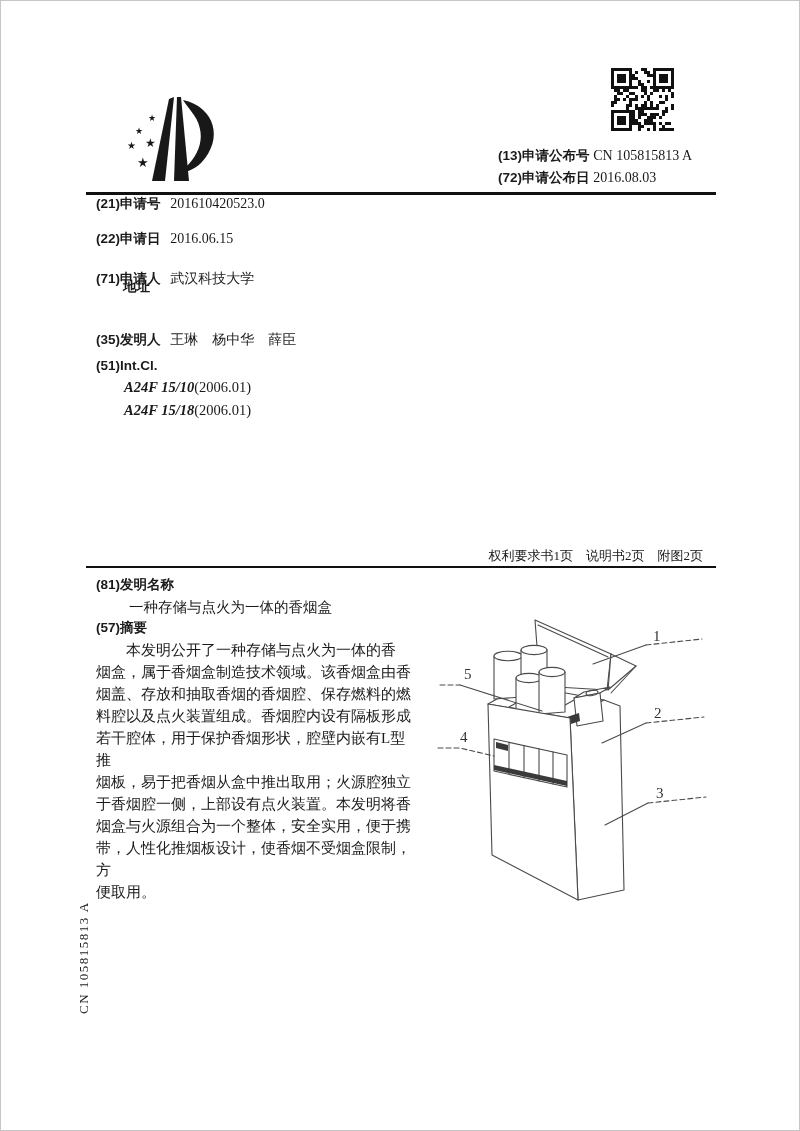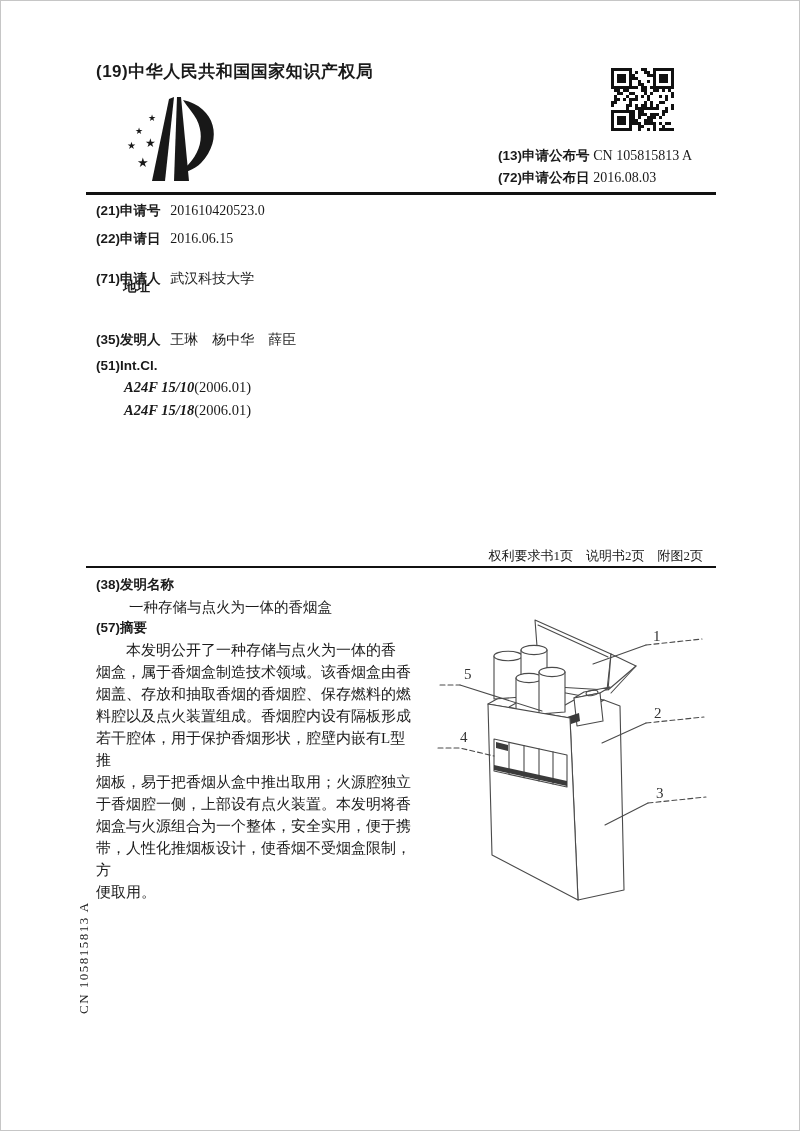--- a/index.html
+++ b/index.html
@@ -17,21 +17,21 @@
   .pub-line{left:497px;font-size:13.5px;white-space:nowrap;}
   .pub-1{top:146px;}
   .pub-2{top:168px;}
   .lbl{font-weight:700;}
   .pub-line .val{font-family:"Liberation Serif","DejaVu Serif",serif;font-size:14px;}
   .rule{left:85px;width:630px;background:#111;}
   .rule-1{top:191px;height:2.5px;}
   .rule-2{top:565px;height:2px;}
   .f-row{left:95px;font-size:13.5px;white-space:nowrap;}
   .f-row .val{font-family:"Liberation Serif","DejaVu Serif",serif;font-size:14px;font-weight:400;margin-left:6px;}
-  .r21{top:201px;} .r22{top:229px;} .r71{top:269px;}
+  .r21{top:194px;} .r22{top:229px;} .r71{top:269px;}
   .raddr{top:277px;left:122px;display:flex;}
   .raddr .val{width:260px;white-space:pre-line;line-height:21px;margin-left:8px;}
   .r72{top:330px;} .r51{top:357px;}
   .ipc{left:123px;font-size:14.5px;font-family:"Liberation Serif","DejaVu Serif",serif;}
   .ipc .code{font-style:italic;font-weight:700;}
   .ipc1{top:378px;} .ipc2{top:401px;}
   .pages-info{left:440px;top:546px;width:262px;text-align:right;font-size:13px;
     font-family:"Liberation Serif","DejaVu Serif",serif;}
   .s54{left:95px;top:575px;font-size:13.5px;font-weight:700;}
   .inv-title{left:128px;top:597px;font-size:14.5px;font-family:"Liberation Serif","DejaVu Serif",serif;}
@@ -44,21 +44,20 @@
     white-space:nowrap;color:#222;}
   svg text{font-family:"Liberation Serif","DejaVu Serif",serif;}
 </style>
 </head>
 <body>
 
 <div class="page">
 
   <div class="abs side-code">CN 105815813 A</div>
 
-  <div class="abs office">(19)中华人民共和国国家知识产权局</div>
 
   <svg class="abs logo" width="118" height="98" viewBox="0 0 118 98">
     <g fill="#181818" stroke="none">
       <polygon points="48,8 53,6 44,90 31,90"></polygon>
       <polygon points="56,6 60,6 68,90 53,90"></polygon>
       <path d="M62,9 C94,16 103,48 80,72 C73,79 63,82 56,83 C80,67 88,42 70,20 C67,16 64,12 62,9 Z"></path>
       <text x="27" y="30" font-size="9" font-family="DejaVu Sans,sans-serif">★</text>
       <text x="14" y="43" font-size="9" font-family="DejaVu Sans,sans-serif">★</text>
       <text x="6" y="58" font-size="10" font-family="DejaVu Sans,sans-serif">★</text>
       <text x="24" y="56" font-size="12" font-family="DejaVu Sans,sans-serif">★</text>
@@ -331,21 +330,21 @@
     <span class="code">A24F 15/10</span><span>(2006.01)</span>
   </div>
   <div class="abs ipc ipc2">
     <span class="code">A24F 15/18</span><span>(2006.01)</span>
   </div>
 
   <div class="abs pages-info">权利要求书1页　说明书2页　附图2页</div>
 
   <div class="abs rule rule-2"></div>
 
-  <div class="abs s54">(38)发明名称</div>
+  <div class="abs s54">(81)发明名称</div>
   <div class="abs inv-title">一种存储与点火为一体的香烟盒</div>
   <div class="abs s57">(57)摘要</div>
   <div class="abs abstract">本发明公开了一种存储与点火为一体的香
 烟盒，属于香烟盒制造技术领域。该香烟盒由香
 烟盖、存放和抽取香烟的香烟腔、保存燃料的燃
 料腔以及点火装置组成。香烟腔内设有隔板形成
 若干腔体，用于保护香烟形状，腔壁内嵌有L型推
 烟板，易于把香烟从盒中推出取用；火源腔独立
 于香烟腔一侧，上部设有点火装置。本发明将香
 烟盒与火源组合为一个整体，安全实用，便于携

